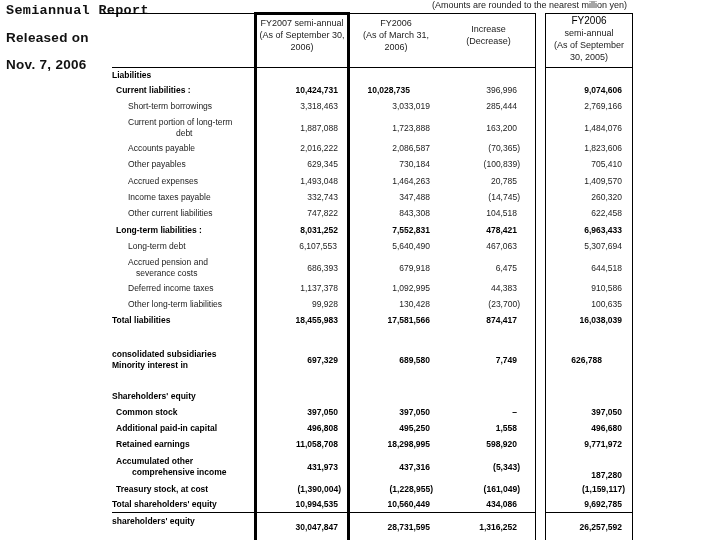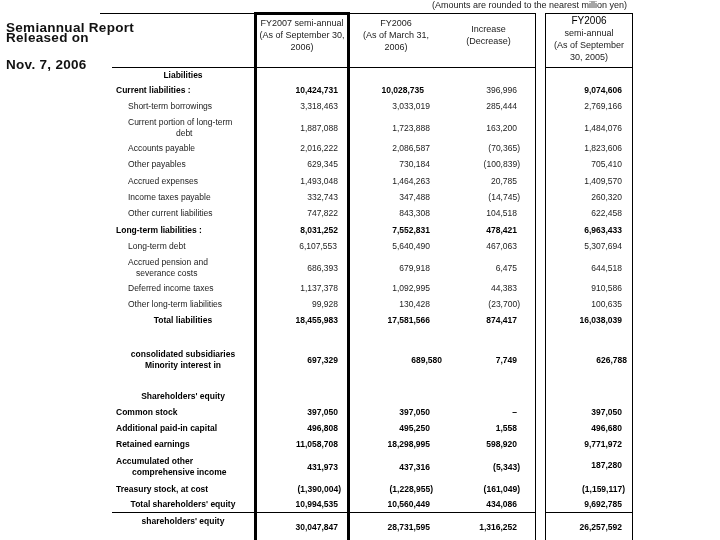--- a/index.html
+++ b/index.html
@@ -8,28 +8,28 @@
   .title { position:absolute; left:6px; font-weight:bold; font-size:13.5px; letter-spacing:0.3px; }
   .note { position:absolute; left:432px; top:0px; font-size:9px; color:#222; }
   .hline { position:absolute; height:1px; background:#000; }
   .vline { position:absolute; width:1px; background:#000; }
   .vthick { position:absolute; width:3px; background:#000; }
   .hthick { position:absolute; height:3px; background:#000; }
   .hdr { position:absolute; font-size:9px; text-align:center; line-height:12px; color:#222; }
   .row { position:absolute; left:0; width:720px; font-size:8.5px; }
   .lbl { position:absolute; color:#222; line-height:11px; }
   .lbl.b { font-weight:bold; color:#000; }
-  .lbl.c { text-align:center; }
+  .lbl.c { }
   .val { position:absolute; text-align:right; color:#222; }
   .val.b { font-weight:bold; color:#000; }
 </style>
 </head>
 <body>
 
-<div class="title" style="top:20px;">Semiannual Report</div>
+<div class="title" style="top:3px;font-family:Liberation Mono, monospace;">Semiannual Report</div>
 <div class="title" style="top:30px;text-align:right;">Released on</div>
 <div class="title" style="top:57px;">Nov. 7, 2006</div>
 <div class="note">(Amounts are rounded to the nearest million yen)</div>
 
 <div class="hline" style="left:100px; top:13px; width:155px;"></div>
 <div class="hthick" style="left:255px; top:12px; width:95px;"></div>
 <div class="hline" style="left:350px; top:13px; width:186px;"></div>
 <div class="hline" style="left:545px; top:13px; width:88px;"></div>
 <div class="hline" style="left:112px; top:67px; width:424px;"></div>
 <div class="hline" style="left:545px; top:67px; width:88px;"></div>
@@ -61,21 +61,21 @@
   <div>(As of September</div>
   <div>30, 2005)</div>
 </div>
 
 <div class="lbl b c" style="left:112px; top:70px; width:142px; font-size:8.5px;">Liabilities</div>
 <div class="lbl b c" style="left:112px; top:391px; width:142px; font-size:8.5px;">Shareholders' equity</div>
 
 <div class="row" style="top:85px;">
   <div class="lbl b" style="left:116px;">Current liabilities :</div>
   <div class="val b" style="left:256px;width:82px;">10,424,731</div>
-  <div class="val b" style="left:344px;width:80px;">10,028,735</div>
+  <div class="val b" style="left:330px;width:80px;">10,028,735</div>
   <div class="val" style="left:442px;width:75px;">396,996</div>
   <div class="val b" style="left:545px;width:77px;">9,074,606</div>
 </div>
 <div class="row" style="top:101px;">
   <div class="lbl" style="left:128px;">Short-term borrowings</div>
   <div class="val" style="left:256px;width:82px;">3,318,463</div>
   <div class="val" style="left:350px;width:80px;">3,033,019</div>
   <div class="val" style="left:442px;width:75px;">285,444</div>
   <div class="val" style="left:545px;width:77px;">2,769,166</div>
 </div>
@@ -171,23 +171,23 @@
   <div class="val b" style="left:442px;width:75px;">874,417</div>
   <div class="val b" style="left:545px;width:77px;">16,038,039</div>
 </div>
 
 <div class="row" style="top:349px;">
   <div class="lbl b c" style="left:112px;width:142px;">
     <div>consolidated subsidiaries</div>
     <div>Minority interest in</div>
   </div>
   <div class="val b" style="left:256px;width:82px;top:6px;">697,329</div>
-  <div class="val b" style="left:350px;width:80px;top:6px;margin-left:12px;">689,580</div>
+  <div class="val b" style="left:350px;width:80px;top:6px;">689,580</div>
   <div class="val b" style="left:442px;width:75px;top:6px;">7,749</div>
-  <div class="val b" style="left:545px;width:82px;top:6px;">626,788</div>
+  <div class="val b" style="left:545px;width:57px;top:6px;">626,788</div>
 </div>
 
 <div class="row" style="top:407px;">
   <div class="lbl b" style="left:116px;">Common stock</div>
   <div class="val b" style="left:256px;width:82px;">397,050</div>
   <div class="val b" style="left:350px;width:80px;">397,050</div>
   <div class="val b" style="left:442px;width:75px;">–</div>
   <div class="val b" style="left:545px;width:77px;">397,050</div>
 </div>
 <div class="row" style="top:423px;">
@@ -205,21 +205,21 @@
   <div class="val b" style="left:545px;width:77px;">9,771,972</div>
 </div>
 <div class="row" style="top:456px;">
   <div class="lbl b" style="left:116px;">
     <div>Accumulated other</div>
     <div style="padding-left:16px;">comprehensive income</div>
   </div>
   <div class="val b" style="left:256px;width:82px;top:6px;">431,973</div>
   <div class="val b" style="left:350px;width:80px;top:6px;">437,316</div>
   <div class="val b" style="left:442px;width:78px;top:6px;">(5,343)</div>
-  <div class="val b" style="left:545px;width:77px;top:4px;">187,280</div>
+  <div class="val b" style="left:545px;width:77px;top:14px;">187,280</div>
 </div>
 <div class="row" style="top:484px;">
   <div class="lbl b" style="left:116px;">Treasury stock, at cost</div>
   <div class="val b" style="left:256px;width:85px;">(1,390,004)</div>
   <div class="val b" style="left:350px;width:83px;">(1,228,955)</div>
   <div class="val b" style="left:442px;width:78px;">(161,049)</div>
   <div class="val b" style="left:545px;width:80px;">(1,159,117)</div>
 </div>
 <div class="row" style="top:499px;">
   <div class="lbl b c" style="left:112px;width:142px;">Total shareholders' equity</div>

